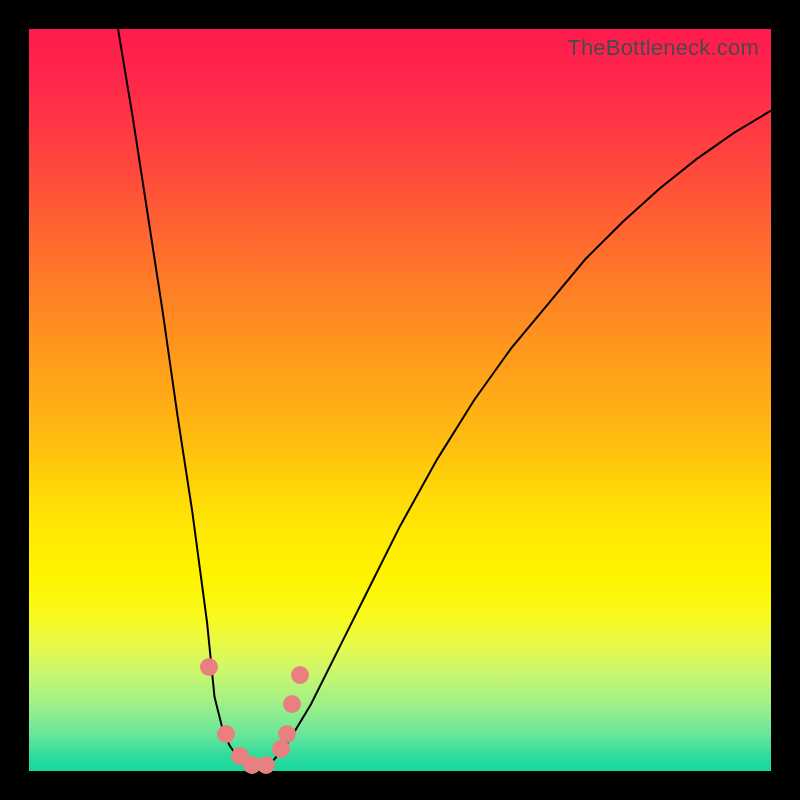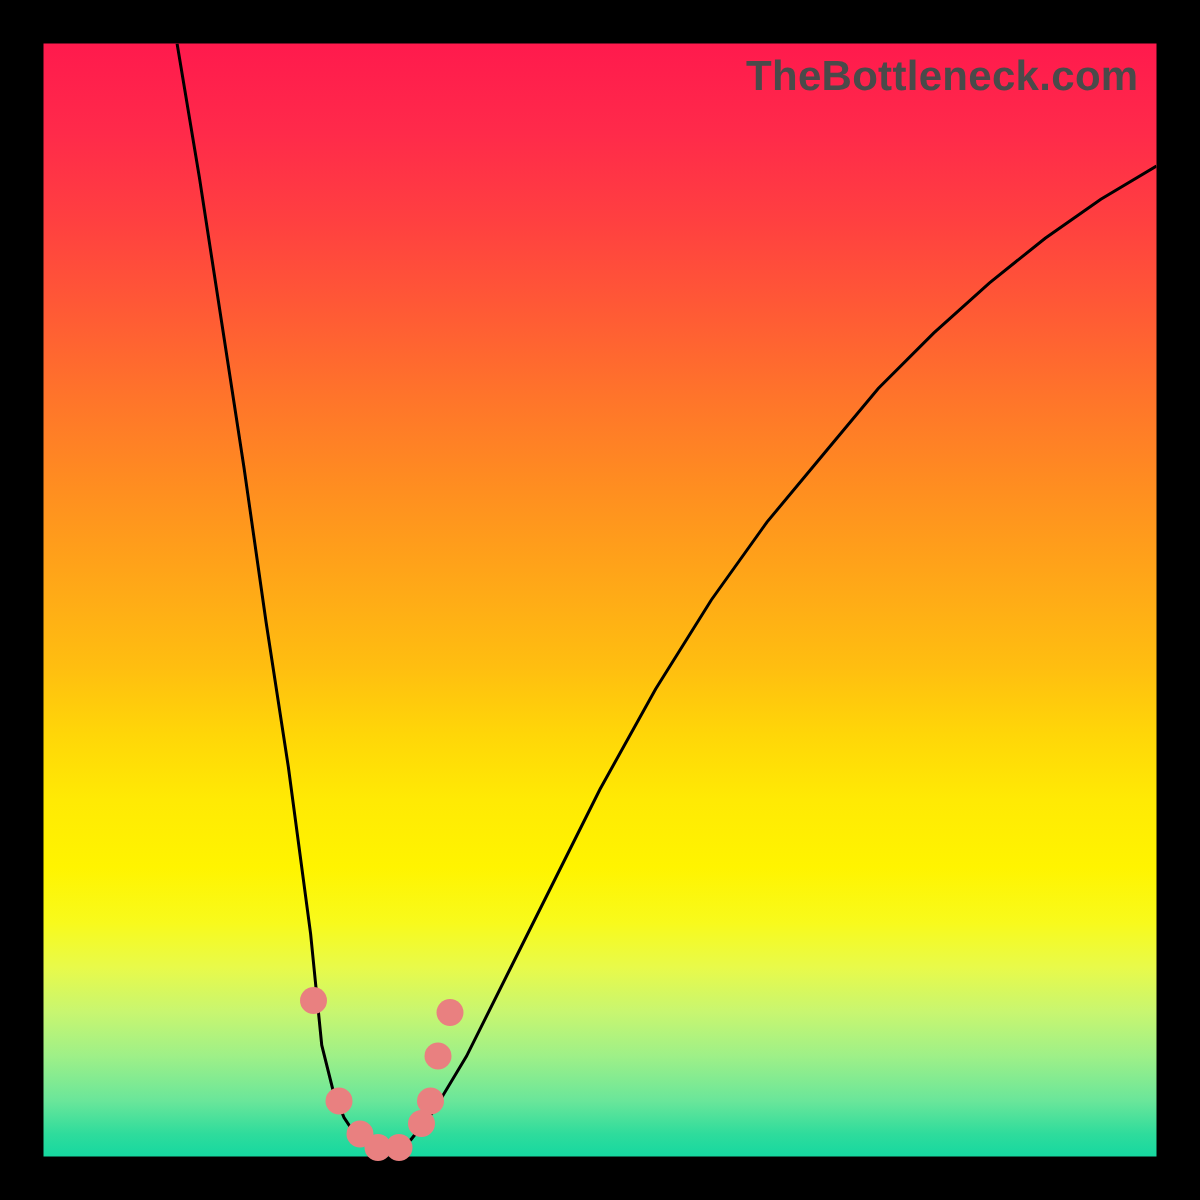--- a/index.html
+++ b/index.html
@@ -34,22 +34,22 @@
       #9ef088 91%,
       #6ae69a 95%,
       #2edc9c 98%,
       #16d8a0 100%);
   }
   .watermark {
     position: absolute;
     top: 6px;
     right: 12px;
     font-family: Arial, Helvetica, sans-serif;
-    font-size: 28px;
-    font-weight: 700;
+    font-size: 22px;
+    font-weight: 400;
     color: #4a4a4a;
     letter-spacing: 0.2px;
     z-index: 10;
   }
   svg.curve {
     position: absolute;
     left: 0; top: 0;
     width: 742px; height: 742px;
     z-index: 5;
   }

